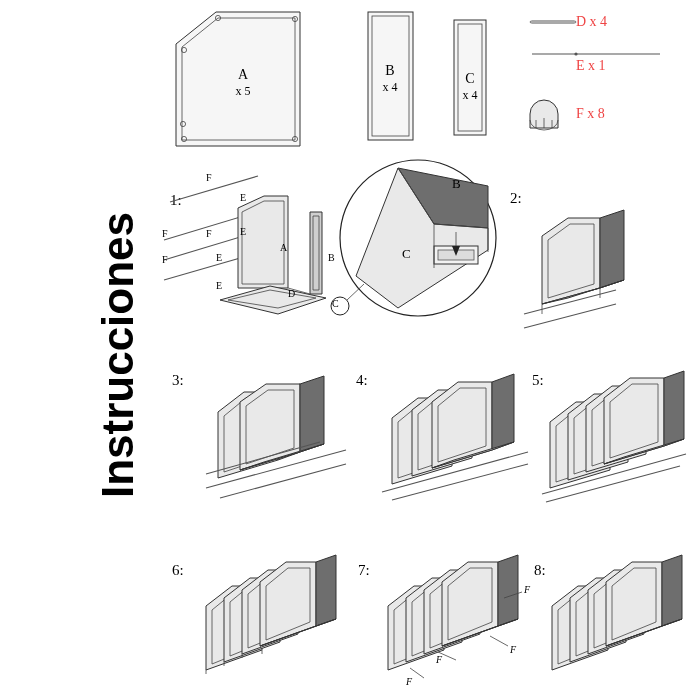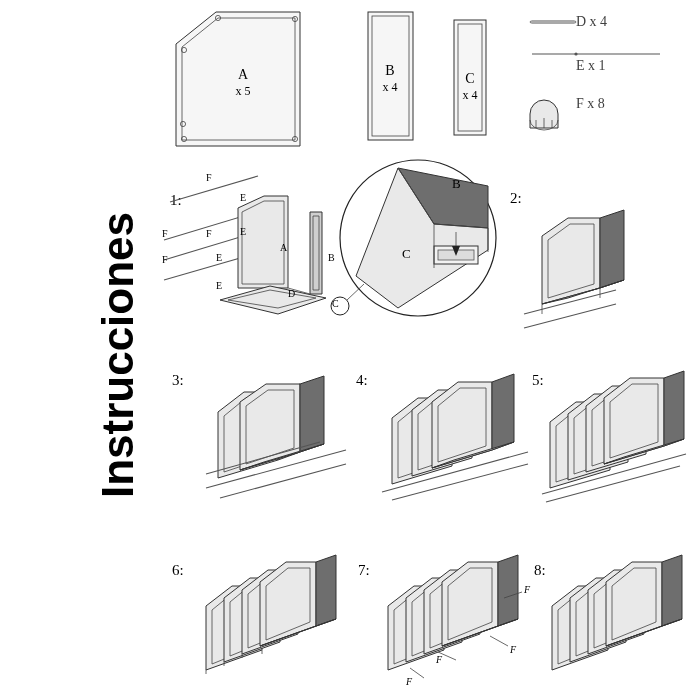--- a/index.html
+++ b/index.html
@@ -41,21 +41,21 @@
     font-size: 14px;
     color: #000;
     text-align: center;
     line-height: 1.25;
   }
   .part-label .small { font-size: 12px; display: block; }
 
   .legend-text {
     font-family: "Liberation Serif", serif;
     font-size: 14px;
-    color: #404040;
+    color: #ef4444;
     white-space: nowrap;
   }
 
   .step-num {
     font-family: "Liberation Serif", serif;
     font-size: 15px;
     color: #000;
   }
 
   .tiny-label {
@@ -142,21 +142,21 @@
   </div>
   <div class="abs legend-text" style="left:576px; top:58px;">E x 1</div>
 
   <div class="abs" style="left:524px; top:98px;">
     <svg width="46" height="34" viewBox="0 0 46 34">
       <path class="panel-light" d="M6,30 L6,16 A14,14 0 0 1 34,16 L34,30 Z"></path>
       <path class="thin" d="M12,30 L12,22 M20,30 L20,20 M28,30 L28,22"></path>
       <path class="thin" d="M6,22 A14,10 0 0 0 34,22"></path>
     </svg>
   </div>
-  <div class="abs legend-text" style="left:576px; top:96px;">F x 8</div>
+  <div class="abs legend-text" style="left:576px; top:106px;">F x 8</div>
 
   <div class="abs step-num" style="left:170px; top:192px;">1:</div>
 
   <div class="abs" style="left:160px; top:168px;">
     <svg width="220" height="160" viewBox="0 0 220 160">
 
       <line class="rod" x1="10" y1="34" x2="98" y2="8"></line>
       <line class="rod" x1="4" y1="72" x2="110" y2="40"></line>
       <line class="rod" x1="4" y1="92" x2="110" y2="60"></line>
       <line class="rod" x1="4" y1="112" x2="108" y2="82"></line>

